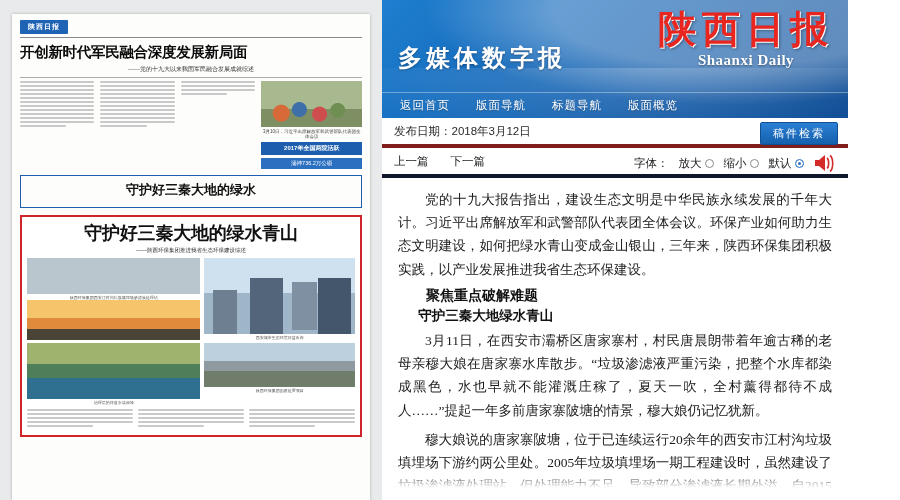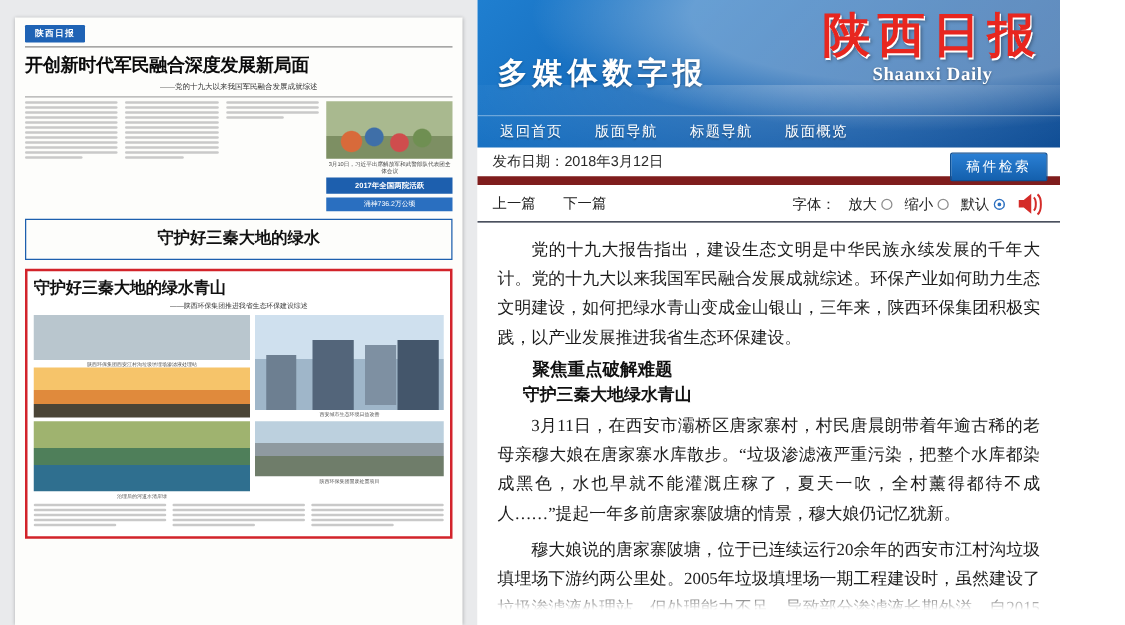--- a/index.html
+++ b/index.html
@@ -95,21 +95,21 @@
     font-size: 13px; font-weight: bold; color: #111; line-height: 1.15;
   }
 
   
   .hl-block {
     margin-top: 7px; border: 2px solid #d2232a; padding: 4px 5px 6px 5px;
     background: #fff;
   }
   .hl-title {
     font-family: "Liberation Serif", serif;
-    font-size: 13px; font-weight: bold; text-align: left; color: #111;
+    font-size: 18px; font-weight: bold; text-align: center; color: #111;
     letter-spacing: -0.2px; white-space: nowrap;
   }
   .hl-sub { font-size: 5.5px; color: #333; text-align: center; margin-top: 2px; }
   .hl-grid {
     display: grid; grid-template-columns: 1.15fr 1fr; gap: 4px; margin-top: 4px;
   }
   .ph-text { height: 36px; }
   .ph-city {
     height: 76px;
     background: linear-gradient(#cfe0ee 0 46%, #9fb6c9 46% 100%);
@@ -184,35 +184,35 @@
     border-top: 1px solid rgba(255,255,255,.35);
     display: flex; align-items: center; gap: 26px;
     padding-left: 18px;
   }
   .navbar .nav-item {
     color: #ffffff; font-size: 11.5px; letter-spacing: 1px; cursor: pointer;
     text-shadow: 0 1px 1px rgba(0,0,0,.3);
   }
 
   .infobar {
-    height: 30px; border-bottom: 7px solid #7f1d1d;
+    height: 30px; border-bottom: 4px solid #7f1d1d;
     display: flex; align-items: center; padding: 0 10px 0 12px;
     position: relative;
   }
   .pub-date { font-size: 11.5px; color: #2a2a2a; }
   .search-btn {
     position: absolute; right: 10px; top: 4px;
     background: linear-gradient(#2a7fd4, #1460ad);
     color: #fff; font-size: 11px; padding: 3px 12px;
     border: 1px solid #0f4f92; border-radius: 2px; letter-spacing: 2px;
     cursor: pointer;
   }
 
   .toolbar {
-    height: 30px; border-bottom: 1px solid #0f172a;
+    height: 30px; border-bottom: 4px solid #0f172a;
     display: flex; align-items: center; padding: 0 10px 0 12px;
     position: relative; gap: 22px;
   }
   .tool-link { font-size: 11.5px; color: #222; cursor: pointer; }
   .font-group {
     position: absolute; left: 252px; top: 0; height: 30px;
     display: flex; align-items: center; gap: 10px; font-size: 11.5px; color: #222;
   }
   .radio {
     display: inline-block; width: 9px; height: 9px; border: 1px solid #8c8c8c;
@@ -415,21 +415,21 @@
       <span class="speaker">
         <svg width="24" height="22" viewBox="0 0 24 22" aria-hidden="true">
           <path d="M3 8h4l6-5v16l-6-5H3z" fill="#d42b28"></path>
           <path d="M15 6c2.2 1.6 2.2 8.8 0 10.4" stroke="#d42b28" stroke-width="1.6" fill="none"></path>
           <path d="M18 3.5c3.6 2.6 3.6 13.4 0 16" stroke="#d42b28" stroke-width="1.6" fill="none"></path>
         </svg>
       </span>
     </div>
 
     <div class="article">
-      <p>党的十九大报告指出，建设生态文明是中华民族永续发展的千年大计。党的十九大以来我国军民融合发展成就综述。环保产业如何助力生态文明建设，如何把绿水青山变成金山银山，三年来，陕西环保集团积极实践，以产业发展推进我省生态环保建设。</p>
+      <p>党的十九大报告指出，建设生态文明是中华民族永续发展的千年大计。习近平出席解放军和武警部队代表团全体会议。环保产业如何助力生态文明建设，如何把绿水青山变成金山银山，三年来，陕西环保集团积极实践，以产业发展推进我省生态环保建设。</p>
       <h3>聚焦重点破解难题</h3>
       <h4>守护三秦大地绿水青山</h4>
       <p>3月11日，在西安市灞桥区唐家寨村，村民唐晨朗带着年逾古稀的老母亲穆大娘在唐家寨水库散步。“垃圾渗滤液严重污染，把整个水库都染成黑色，水也早就不能灌溉庄稼了，夏天一吹，全村薰得都待不成人……”提起一年多前唐家寨陂塘的情景，穆大娘仍记忆犹新。</p>
       <p>穆大娘说的唐家寨陂塘，位于已连续运行20余年的西安市江村沟垃圾填埋场下游约两公里处。2005年垃圾填埋场一期工程建设时，虽然建设了垃圾渗滤液处理站，但处理能力不足，导致部分渗滤液长期外溢。自2015年11月以来，每天约有1800吨垃圾渗滤液未经处理直排水库，造成严重环境污染和风险隐患。据省环保厅监测，唐家寨水库水质为劣Ⅴ类，水体中化学需氧量、氨氮等指标严重超标。</p>
       <div class="fade-bottom"></div>
     </div>
 
   </div>
 </div>
 

